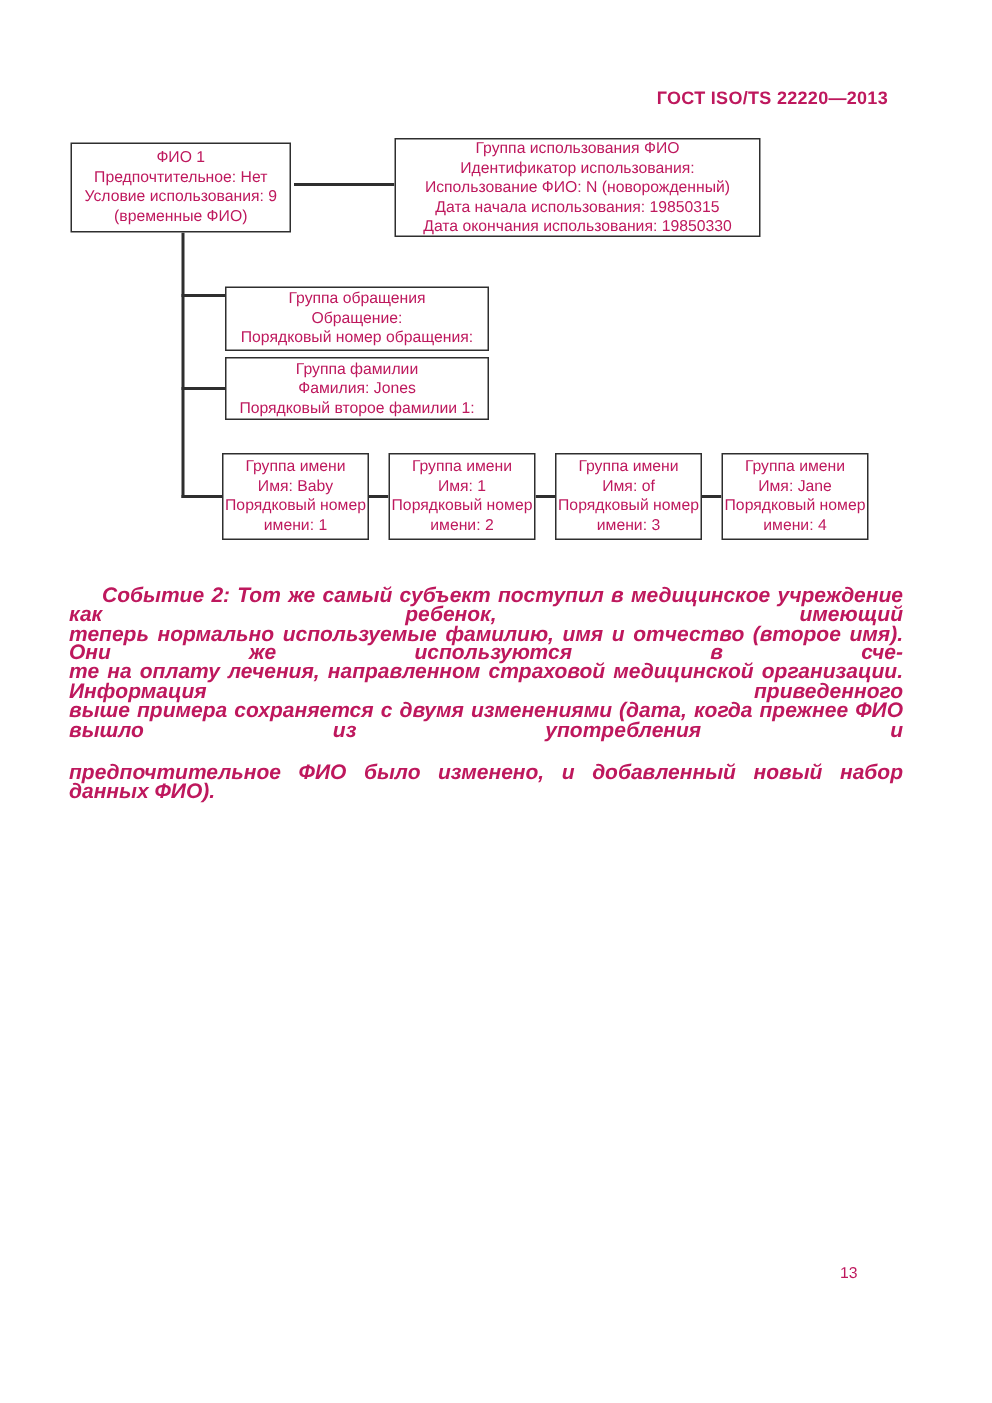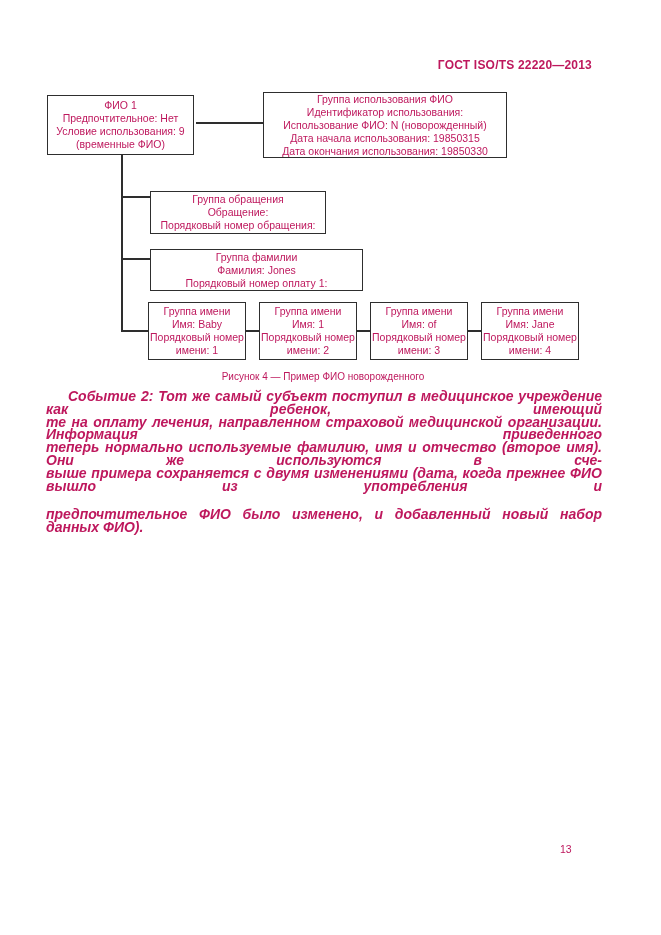--- a/index.html
+++ b/index.html
@@ -114,24 +114,24 @@
       <div class="bline">Дата начала использования: 19850315</div>
       <div class="bline">Дата окончания использования: 19850330</div>
     </div>
 
     <div class="box" style="left:150px; top:175px; width:176px; height:43px;margin-top:16px;">
       <div class="bline">Группа обращения</div>
       <div class="bline">Обращение:</div>
       <div class="bline">Порядковый номер обращения:</div>
     </div>
 
-    <div class="box" style="left:150px; top:238px; width:213px; height:42px;margin-top:11px;">
+    <div class="box" style="left:150px; top:238px; width:176px; height:42px;">
       <div class="bline">Группа фамилии</div>
       <div class="bline">Фамилия: Jones</div>
-      <div class="bline">Порядковый номер оплату 1:</div>
+      <div class="bline">Порядковый второе фамилии 1:</div>
     </div>
 
     <div class="box" style="left:148px; top:302px; width:98px; height:58px;">
       <div class="bline">Группа имени</div>
       <div class="bline">Имя: Baby</div>
       <div class="bline">Порядковый номер</div>
       <div class="bline">имени: 1</div>
     </div>
 
     <div class="box" style="left:259px; top:302px; width:98px; height:58px;">
@@ -150,25 +150,24 @@
 
     <div class="box" style="left:481px; top:302px; width:98px; height:58px;">
       <div class="bline">Группа имени</div>
       <div class="bline">Имя: Jane</div>
       <div class="bline">Порядковый номер</div>
       <div class="bline">имени: 4</div>
     </div>
 
   </div>
 
-  <div class="caption">Рисунок 4 — Пример ФИО новорожденного</div>
 
   <div class="note">
     <div class="nline first">Событие 2: Тот же самый субъект поступил в медицинское учреждение как ребенок, имеющий</div>
+    <div class="nline">теперь нормально используемые фамилию, имя и отчество (второе имя). Они же используются в сче-</div>
     <div class="nline">те на оплату лечения, направленном страховой медицинской организации. Информация приведенного</div>
-    <div class="nline">теперь нормально используемые фамилию, имя и отчество (второе имя). Они же используются в сче-</div>
     <div class="nline">выше примера сохраняется с двумя изменениями (дата, когда прежнее ФИО вышло из употребления и</div>
     <div class="nline last">предпочтительное ФИО было изменено, и добавленный новый набор данных ФИО).</div>
   </div>
 
   <div class="page-number">13</div>
 
 </div>
 
 </body></html>

